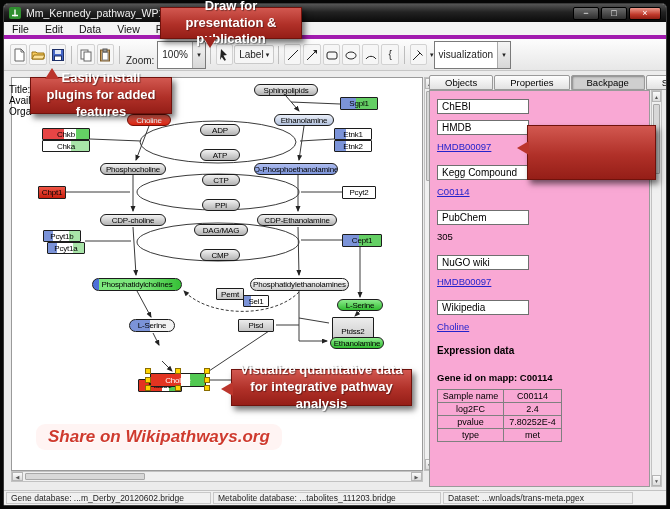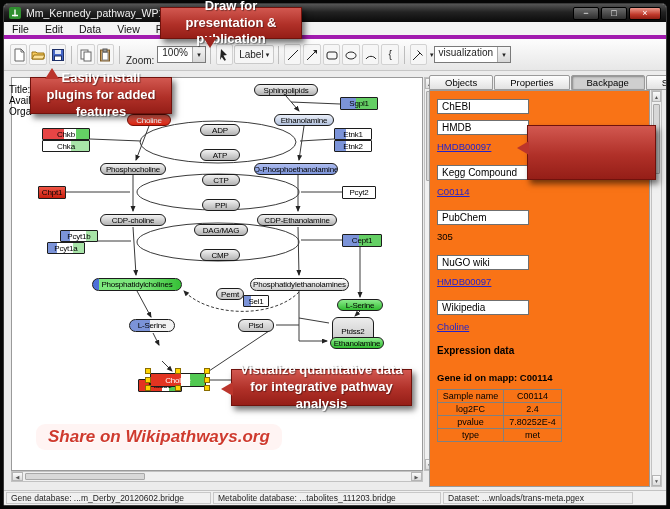--- a/index.html
+++ b/index.html
@@ -26,22 +26,22 @@
   .menuitem { padding:2px 8px; }
 
   .toolbar { height:32px; background:linear-gradient(180deg,#fdfdfd,#e7e7e7);
              border-bottom:1px solid #c6c6c6; display:flex; align-items:center;
              padding:0 5px; font-size:10px; color:#222; }
   .tbtn { width:21px; height:21px; display:flex; align-items:center; justify-content:center;
           border:1px solid #d2d2d2; border-radius:2px; background:#f6f6f6; margin:0 1px; }
   .tbtn svg { width:14px; height:14px; }
   .tsep { width:1px; height:18px; background:#bdbdbd; margin:0 4px; }
   .tlabel { margin:12px 3px 0 2px; }
-  .combo { height:17px; border:1px solid #7a7a7a; background:#fff; display:flex;
-           font-size:10px; }
+  .combo { height:28px; border:1px solid #7a7a7a; background:#fff; display:flex;
+           align-items:center; font-size:10px; }
   .combo .val { padding:0 4px; white-space:nowrap; }
   .combo .caret { width:13px; height:100%; border-left:1px solid #aaa;
                   background:linear-gradient(180deg,#f5f5f5,#d7d7d7);
                   display:flex; align-items:center; justify-content:center; font-size:7px; }
   .caret-mini { font-size:7px; margin-left:2px; }
   .labelbtn { height:19px; display:flex; align-items:center; padding:0 4px;
               border:1px solid #c9c9c9; border-radius:2px; background:#f6f6f6; }
 
   
   .canvas-area { position:absolute; left:7px; top:73px; width:412px; height:394px;
@@ -56,21 +56,21 @@
   .t-white { color:#fff; }
   .g-gray{background:linear-gradient(180deg,#f2f2f2,#b3b3b3);}
   .g-red{background:linear-gradient(180deg,#ff6a5a,#d62310);border-color:#7a0f05;}
   .g-bluegray{background:linear-gradient(180deg,#e9eef8,#b4c3de);}
   .g-blue{background:linear-gradient(180deg,#aebdf0,#7b93d8);}
   .g-green{background:linear-gradient(180deg,#8ceb8c,#31bd31);}
   .g-greenblue{background:linear-gradient(90deg,#4d6fd9 0 7%,#7ce67c 7% 55%,#35c035 100%);}
   .g-light{background:linear-gradient(180deg,#ffffff,#cdcdcd);}
   .g-bluesplit{background:linear-gradient(90deg,#7b93d8 0 45%,#f2f2f2 45%);}
   .g-plain{background:#fff;}
-  .g-plaingray{background:linear-gradient(180deg,#ececec,#c4c4c4);border-radius:6px;}
+  .g-plaingray{background:linear-gradient(180deg,#ececec,#c4c4c4);}
   .g-rwg{background:linear-gradient(90deg,#e64545 0 45%,#fff 45% 72%,#64cf64 72%);}
   .g-wg{background:linear-gradient(90deg,#fff 0 60%,#a8e4a8 60%);}
   .g-bw{background:linear-gradient(90deg,#7b93d8 0 30%,#fff 30%);}
   .g-bwg{background:linear-gradient(90deg,#7b93d8 0 26%,#fff 26% 70%,#a8e4a8 70%);}
   .g-bg{background:linear-gradient(90deg,#7b93d8 0 42%,#64cf64 42%);}
   .g-redbox{background:linear-gradient(180deg,#f05545,#c81e0e);}
   .g-rg{background:linear-gradient(90deg,#e33421 0 55%,#ffffff 55% 72%,#52c952 72%);}
   .handle { position:absolute; width:6px; height:6px; background:#ffd400;
             border:1px solid #8a6d00; z-index:6; }
 
@@ -85,21 +85,21 @@
   .sb .thumb { position:absolute; background:#d8d8d8; border:1px solid #a8a8a8; border-radius:1px; }
   .vsb { width:11px; } .vsb .sb-btn { left:0; right:0; height:11px; }
   .hsb { height:11px; } .hsb .sb-btn { top:0; bottom:0; width:11px; }
 
   
   .right-panel { position:absolute; left:425px; top:71px; width:233px; height:412px; }
   .tabs { display:flex; gap:1px; height:15px; font-size:9.5px; }
   .tab { border:1px solid #9a9a9a; border-radius:2px 2px 0 0; padding:0 15px;
          background:linear-gradient(180deg,#fdfdfd,#e2e2e2); display:flex; align-items:center;text-align:center; }
   .tab.active { background:#cfcfcf; box-shadow:inset 1px 1px 2px rgba(0,0,0,0.35); }
-  .bp-content { position:absolute; left:0; top:15px; right:12px; bottom:0; background:#f97316;
+  .bp-content { position:absolute; left:0; top:15px; right:12px; bottom:0; background:#f9a8d4;
                 border:1px solid #9a9a9a; padding:8px 7px; font-size:10px; overflow:hidden; }
   .bp-head { border:1px solid #6f6f6f; width:92px; padding:1px 4px; background:#fff;
              margin-bottom:6px; }
   .bp-head.wide { width:104px; }
   .bp-val { font-size:9.5px; margin-bottom:13px; color:#000; }
   .bp-link { color:#2323cc; text-decoration:underline; cursor:pointer; }
   .bp-bold { font-weight:bold; font-size:10px; margin-top:4px; }
   .bp-geneid { font-weight:bold; font-size:9.5px; margin:16px 0 6px; }
   table.expr { border-collapse:collapse; }
   table.expr td { border:1px solid #808080; font-size:9px; text-align:center;
@@ -311,21 +311,21 @@
         <div class="pnode pill g-gray" style="left: 188px; top: 71px; width: 40px; height: 12px;">ATP</div>
         <div class="pnode pill g-gray" style="left: 88px; top: 85px; width: 66px; height: 12px;">Phosphocholine</div>
         <div class="pnode pill g-blue" style="left: 242px; top: 85px; width: 84px; height: 12px;">O-Phosphoethanolamine</div>
         <div class="pnode pill g-gray" style="left: 190px; top: 96px; width: 38px; height: 12px;">CTP</div>
         <div class="pnode box g-redbox" style="left: 26px; top: 108px; width: 28px; height: 13px;">Chpt1</div>
         <div class="pnode box g-plain" style="left: 330px; top: 108px; width: 34px; height: 13px;">Pcyt2</div>
         <div class="pnode pill g-gray" style="left: 190px; top: 121px; width: 38px; height: 12px;">PPi</div>
         <div class="pnode pill g-gray" style="left: 88px; top: 136px; width: 66px; height: 12px;">CDP-choline</div>
         <div class="pnode pill g-gray" style="left: 245px; top: 136px; width: 80px; height: 12px;">CDP-Ethanolamine</div>
         <div class="pnode pill g-gray" style="left: 182px; top: 146px; width: 54px; height: 12px;">DAG/MAG</div>
-        <div class="pnode box g-bwg" style="left: 48px; top: 152px; width: 38px; height: 12px;">Pcyt1b</div>
+        <div class="pnode box g-bwg" style="left: 31px; top: 152px; width: 38px; height: 12px;">Pcyt1b</div>
         <div class="pnode box g-bwg" style="left: 35px; top: 164px; width: 38px; height: 12px;">Pcyt1a</div>
         <div class="pnode box g-bg" style="left: 330px; top: 156px; width: 40px; height: 13px;">Cept1</div>
         <div class="pnode pill g-gray" style="left: 188px; top: 171px; width: 40px; height: 12px;">CMP</div>
         <div class="pnode pill g-greenblue" style="left: 80px; top: 200px; width: 90px; height: 13px;">Phosphatidylcholines</div>
         <div class="pnode pill g-light" style="left: 238px; top: 200px; width: 99px; height: 13px;">Phosphatidylethanolamines</div>
         <div class="pnode box g-plaingray" style="left: 204px; top: 210px; width: 28px; height: 12px;">Pemt</div>
         <div class="pnode box g-bw" style="left: 231px; top: 217px; width: 26px; height: 12px;">Sel1</div>
         <div class="pnode box g-plaingray" style="left: 226px; top: 241px; width: 36px; height: 13px;">Pisd</div>
         <div class="pnode pill g-green" style="left: 325px; top: 221px; width: 46px; height: 12px;">L-Serine</div>
         <div class="pnode box g-plaingray" style="left: 320px; top: 239px; width: 42px; height: 29px;">Ptdss2</div>

